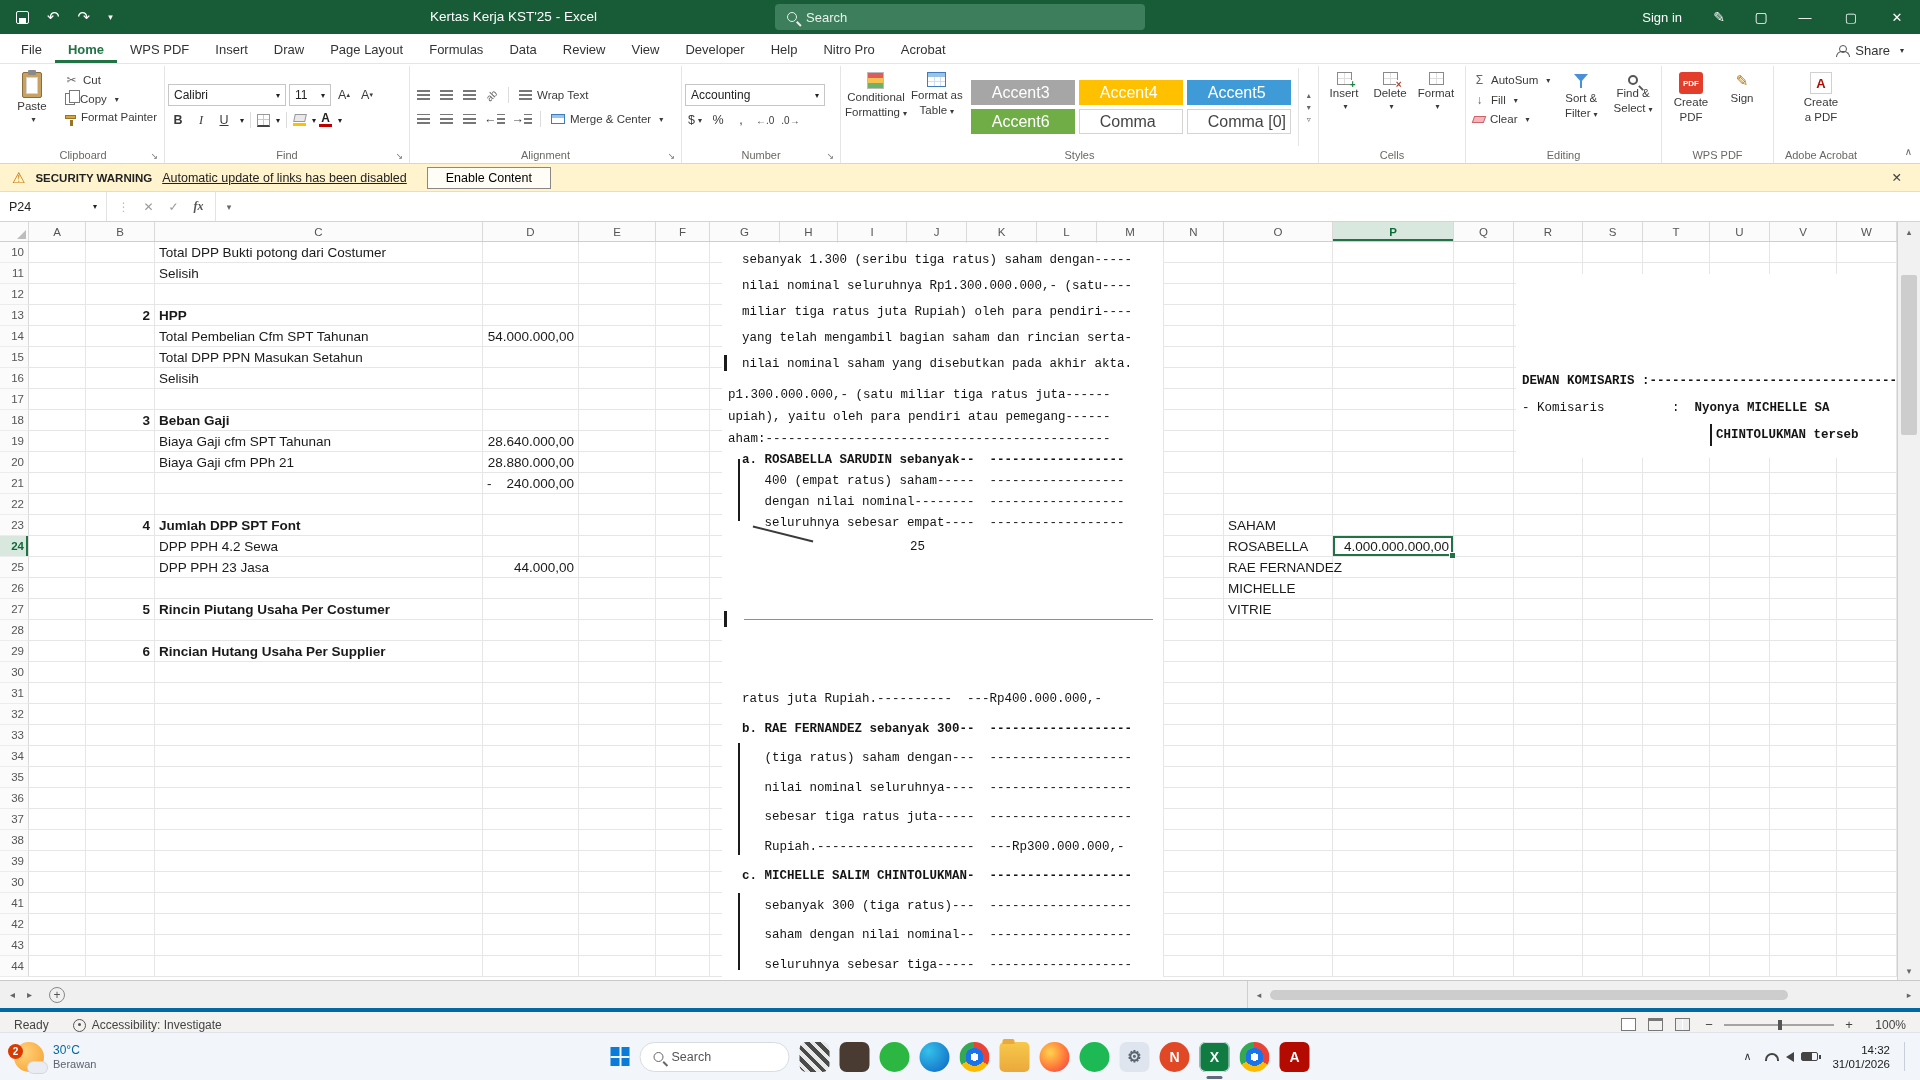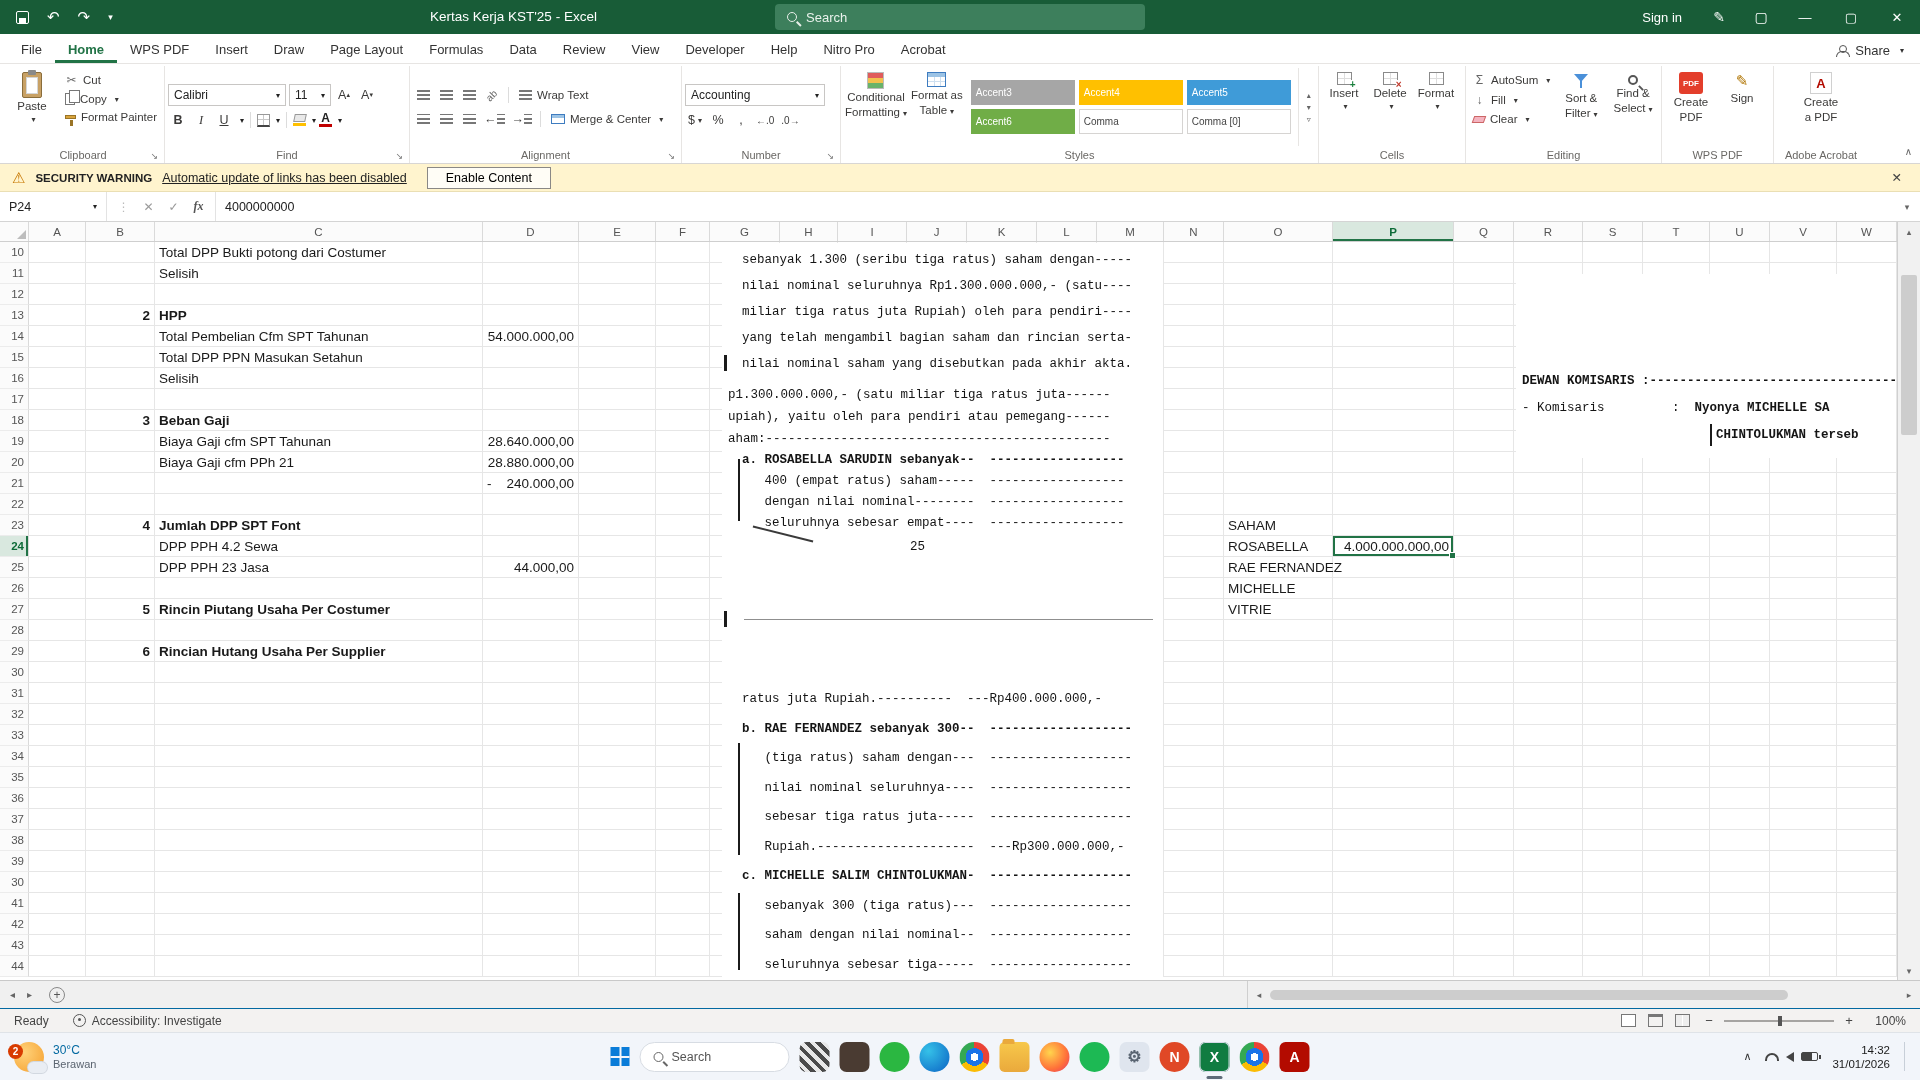--- a/index.html
+++ b/index.html
@@ -61,21 +61,21 @@
 .colwrap{display:flex;flex-direction:column;align-items:center;gap:1px;cursor:pointer}
 .ic-fillb{width:12px;height:8px;background:#e9e9e9;border:1px solid #999;transform:skewX(-12deg)}
 .colbar{width:13px;height:3px}
 .fcA{font-size:12px;font-weight:700;line-height:10px}
 .albars{display:inline-block;width:13px;height:10px;background:repeating-linear-gradient(to bottom,#777 0 1.5px,transparent 1.5px 4.2px)}
 .abrot{display:inline-block;font-size:10px;color:#666;transform:rotate(-45deg)}
 .mergeico{display:inline-block;width:14px;height:10px;border:1px solid #3e7cc0;background:linear-gradient(#9cc3e5 0 3px,#fff 3px)}
 .cfico{width:17px;height:17px;border:1px solid #bbb;background:linear-gradient(#e05c5c 0 33%,#f2c14e 33% 66%,#69b36a 66% 100%)}
 .ftico{width:19px;height:15px;border:1px solid #3e7cc0;background:linear-gradient(#9cc3e5 0 4px,transparent 4px),linear-gradient(#cfe0f0,#cfe0f0) 6px 0/1px 100% no-repeat,linear-gradient(#cfe0f0,#cfe0f0) 12px 0/1px 100% no-repeat,linear-gradient(#cfe0f0,#cfe0f0) 0 8px/100% 1px no-repeat,#fff}
 .gal{display:grid;grid-template-columns:repeat(3,104px);grid-auto-rows:25px;gap:4px;align-content:center;margin:0 5px}
-.chip{display:flex;align-items:center;padding-left:4px;font-size:10px;cursor:pointer;border:1px solid transparent}
+.chip{display:flex;align-items:center;padding-left:20px;font-size:16px;cursor:pointer;border:1px solid transparent}
 .chip.plain{border-color:#d6d4d2;background:#fff;color:#444}
 .galnav{display:flex;flex-direction:column;justify-content:center;gap:3px;border-left:1px solid #e7e5e3;padding-left:3px}
 .galnav span{font-size:8px;color:#666;width:14px;text-align:center;cursor:pointer}
 .cellico{position:relative;width:15px;height:13px;border:1px solid #8a8a8a;background:linear-gradient(#ddd,#ddd) center/1px 100% no-repeat,linear-gradient(#ddd,#ddd) center/100% 1px no-repeat,#fff}
 .cellbadge{position:absolute;right:-5px;bottom:-5px;font-size:10px;font-weight:700;background:#fff;line-height:9px}
 .eraser{width:12px;height:7px;background:#f4b4c0;border:1px solid #c66;transform:skewX(-20deg);flex:none}
 .funnelwrap{position:relative;width:18px;height:18px}
 .funnel{position:absolute;left:2px;top:2px;width:0;height:0;border-left:7px solid transparent;border-right:7px solid transparent;border-top:8px solid #4a90d9}
 .funnelstem{position:absolute;left:8px;top:9px;width:2px;height:7px;background:#4a90d9}
 .magbig{width:10px;height:10px;border:2px solid #555;border-radius:50%;position:relative;margin-top:3px}
@@ -144,21 +144,21 @@
 .stab.green{background:#217346;color:#fff}
 .stab.orange{background:#ed6b3c;color:#222}
 .addsheet{width:30px;display:flex;align-items:center;justify-content:center;cursor:pointer}
 .addcirc{width:16px;height:16px;border:1px solid #888;border-radius:50%;color:#555;font-size:12px;line-height:14px;text-align:center}
 .hscroll{margin-left:auto;display:flex;align-items:center;width:673px;border-left:1px solid #cfcfcf;padding:0 2px}
 .hs-btn{width:18px;text-align:center;color:#666;font-size:9px;cursor:pointer}
 .hs-track{flex:1;height:12px;position:relative}
 .hs-thumb{position:absolute;left:2px;top:1px;height:10px;width:82%;background:#cdcdcd;border-radius:5px;cursor:grab}
 
 
-.statusbar{height:24px;background:#f3f2f1;border-top:1px solid #0369a1;display:flex;align-items:center;font-size:12px;color:#444;flex:none}
+.statusbar{height:24px;background:#f3f2f1;border-top:4px solid #0369a1;display:flex;align-items:flex-end;font-size:12px;color:#444;flex:none}
 .st-ready{padding:0 14px}
 .st-acc{display:flex;align-items:center;gap:6px;padding:0 10px}
 .accico{width:13px;height:13px;border:1.5px solid #555;border-radius:50%;position:relative}
 .accico::after{content:"";position:absolute;left:4px;top:3px;width:3px;height:3px;background:#555;border-radius:50%}
 .st-right{margin-left:auto;display:flex;align-items:center;gap:12px;padding-right:14px}
 .viewico{width:15px;height:13px;border:1px solid #777;cursor:pointer;background:#fff}
 .viewico.v2{background:linear-gradient(#777 0 2px,transparent 2px)}
 .viewico.v3{background:linear-gradient(#fff,#fff) center/1px 100% no-repeat,#eee}
 .zoom{display:flex;align-items:center;gap:8px}
 .zbtn{width:14px;text-align:center;cursor:pointer;color:#444;font-size:13px}
@@ -539,21 +539,20 @@
     <div class="namebox">
         <span>P24</span>
         <span class="caret">▾</span>
       </div>
     <div class="fb-btns">
       <span class="fbtn2" style="color:#bbb">⋮</span>
       <span class="fbtn2">✕</span>
       <span class="fbtn2">✓</span>
       <span class="fbtn2 fx">fx</span>
     </div>
-    <div class="fvalue">4000000000</div>
     <div class="fb-exp">▾</div>
   </div>
 
   <div class="gridarea">
     <div class="sheetcol">
       <div class="colhdrs">
           <div class="corner"></div>
           <div class="ch" style="width: 57px;">A</div>
           <div class="ch" style="width: 69px;">B</div>
           <div class="ch" style="width: 328px;">C</div>

